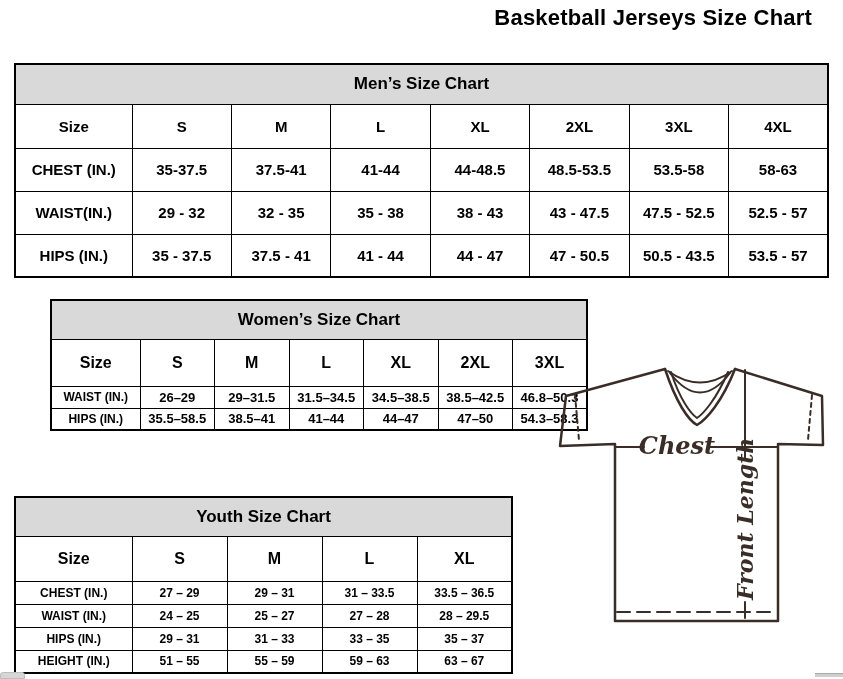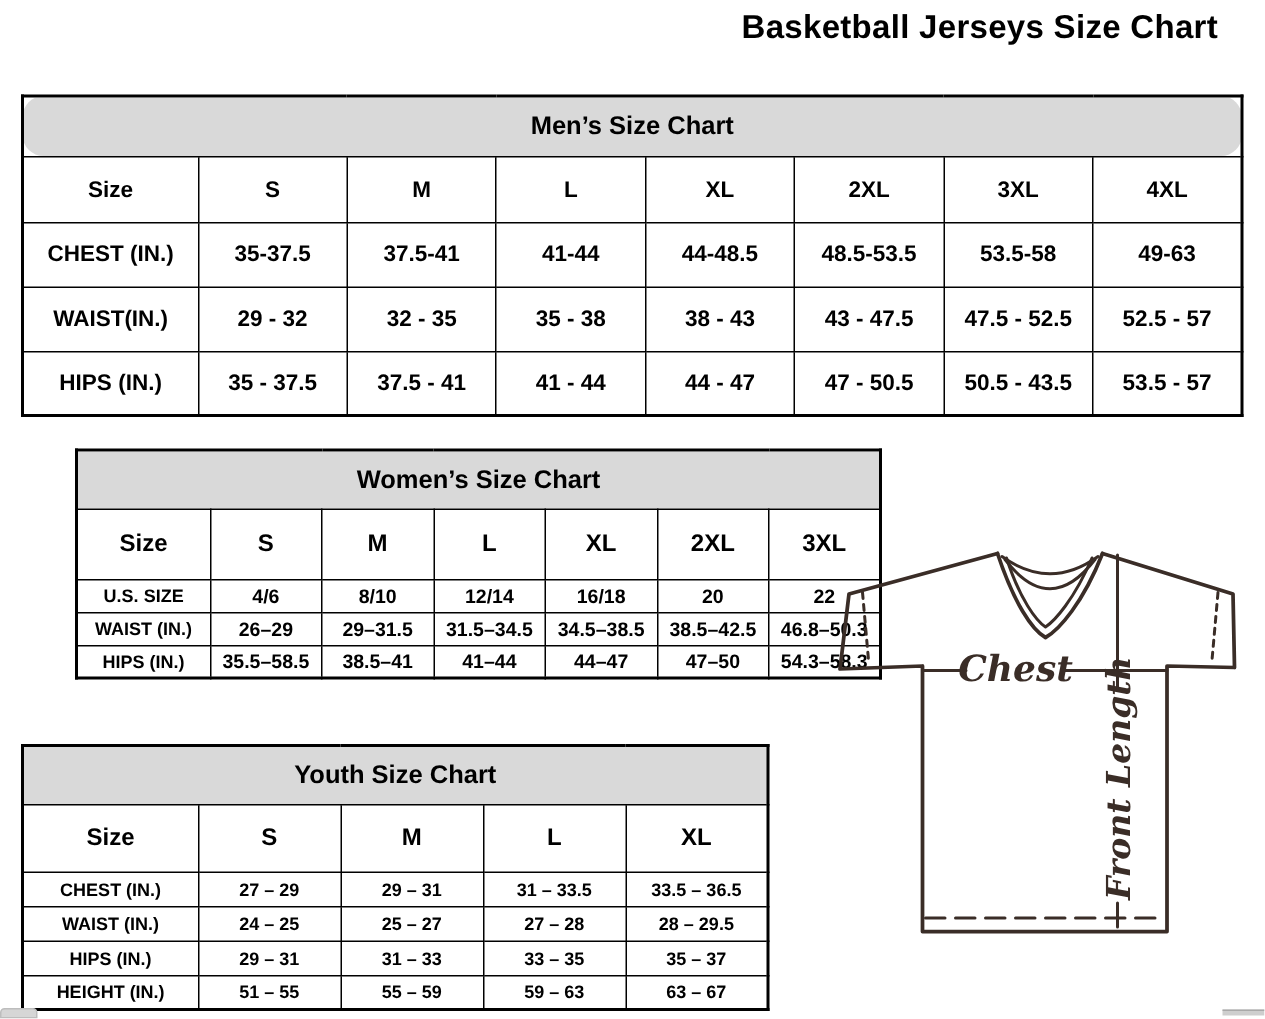--- a/index.html
+++ b/index.html
@@ -37,21 +37,21 @@
   tr.title-row td {
     background: #d9d9d9;
     font-size: 17px;
   }
   
   table.mens { left: 14px; top: 63px; width: 815px; }
   table.mens tr.title-row { height: 40px; }
   table.mens tr.head-row { height: 44px; }
   table.mens tr.data-row { height: 43px; }
   table.mens th, table.mens td { font-size: 15px; }
-  table.mens tr.title-row td { font-size: 17px; border-radius: 14px; }
+  table.mens tr.title-row td { font-size: 17px; }
   
   table.womens { left: 14px; top: 299px; width: 538px; margin-left: 36px; }
   table.womens tr.title-row { height: 39px; }
   table.womens tr.head-row { height: 47px; }
   table.womens tr.data-row { height: 22px; }
   table.womens th { font-size: 16px; }
   table.womens tr.data-row td { font-size: 13px; }
   table.womens tr.data-row td.row-label { font-size: 12px; }
   
   table.youth { left: 14px; top: 496px; width: 499px; }
@@ -121,21 +121,21 @@
       <th>4XL</th>
     </tr>
     <tr class="data-row">
       <td class="row-label">CHEST (IN.)</td>
       <td>35-37.5</td>
       <td>37.5-41</td>
       <td>41-44</td>
       <td>44-48.5</td>
       <td>48.5-53.5</td>
       <td>53.5-58</td>
-      <td>49-63</td>
+      <td>58-63</td>
     </tr>
     <tr class="data-row">
       <td class="row-label">WAIST(IN.)</td>
       <td>29 - 32</td>
       <td>32 - 35</td>
       <td>35 - 38</td>
       <td>38 - 43</td>
       <td>43 - 47.5</td>
       <td>47.5 - 52.5</td>
       <td>52.5 - 57</td>
@@ -170,29 +170,20 @@
     <tr class="head-row">
       <th>Size</th>
       <th>S</th>
       <th>M</th>
       <th>L</th>
       <th>XL</th>
       <th>2XL</th>
       <th>3XL</th>
     </tr>
     <tr class="data-row">
-      <td class="row-label">U.S. SIZE</td>
-      <td>4/6</td>
-      <td>8/10</td>
-      <td>12/14</td>
-      <td>16/18</td>
-      <td>20</td>
-      <td>22</td>
-    </tr>
-    <tr class="data-row">
       <td class="row-label">WAIST (IN.)</td>
       <td>26–29</td>
       <td>29–31.5</td>
       <td>31.5–34.5</td>
       <td>34.5–38.5</td>
       <td>38.5–42.5</td>
       <td>46.8–50.3</td>
     </tr>
     <tr class="data-row">
       <td class="row-label">HIPS (IN.)</td>

